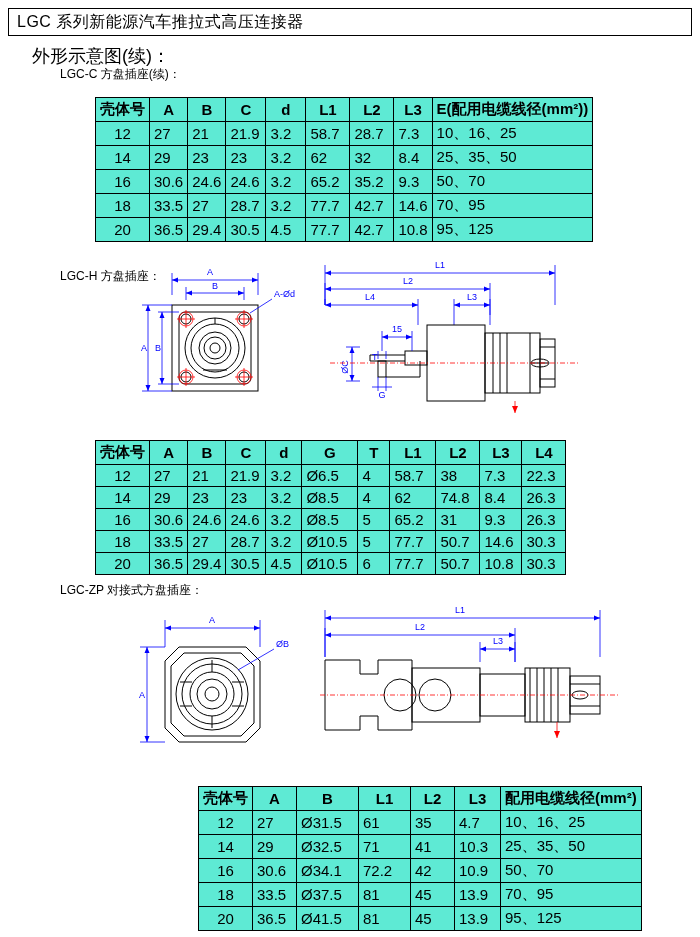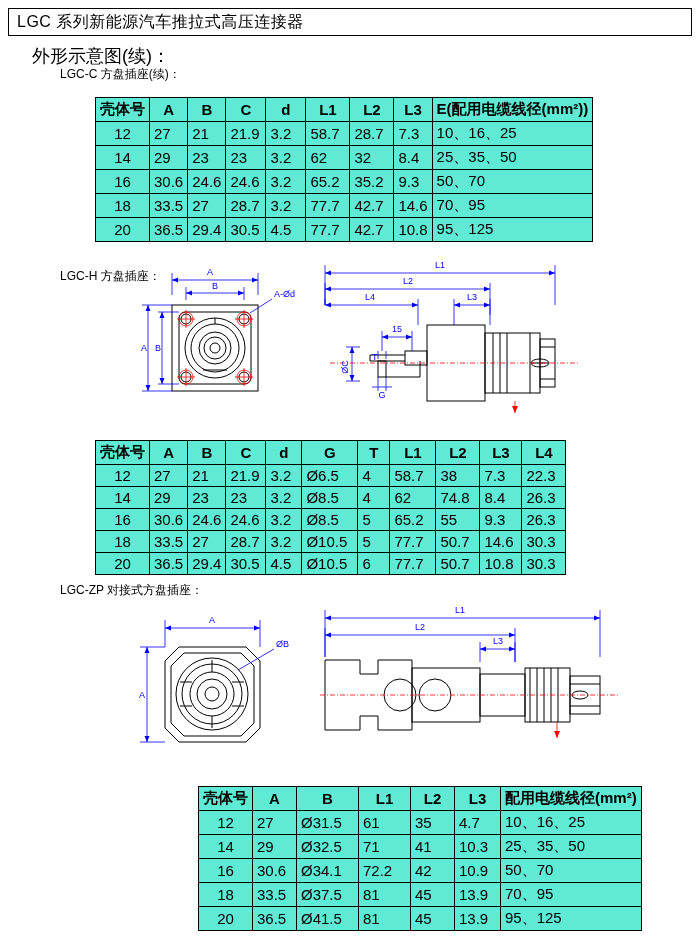--- a/index.html
+++ b/index.html
@@ -329,21 +329,21 @@
       </tr>
       <tr>
         <td class="c">16</td>
         <td>30.6</td>
         <td>24.6</td>
         <td>24.6</td>
         <td>3.2</td>
         <td>Ø8.5</td>
         <td>5</td>
         <td>65.2</td>
-        <td>55</td>
+        <td>31</td>
         <td>9.3</td>
         <td>26.3</td>
       </tr>
       <tr>
         <td class="c">18</td>
         <td>33.5</td>
         <td>27</td>
         <td>28.7</td>
         <td>3.2</td>
         <td>Ø10.5</td>

